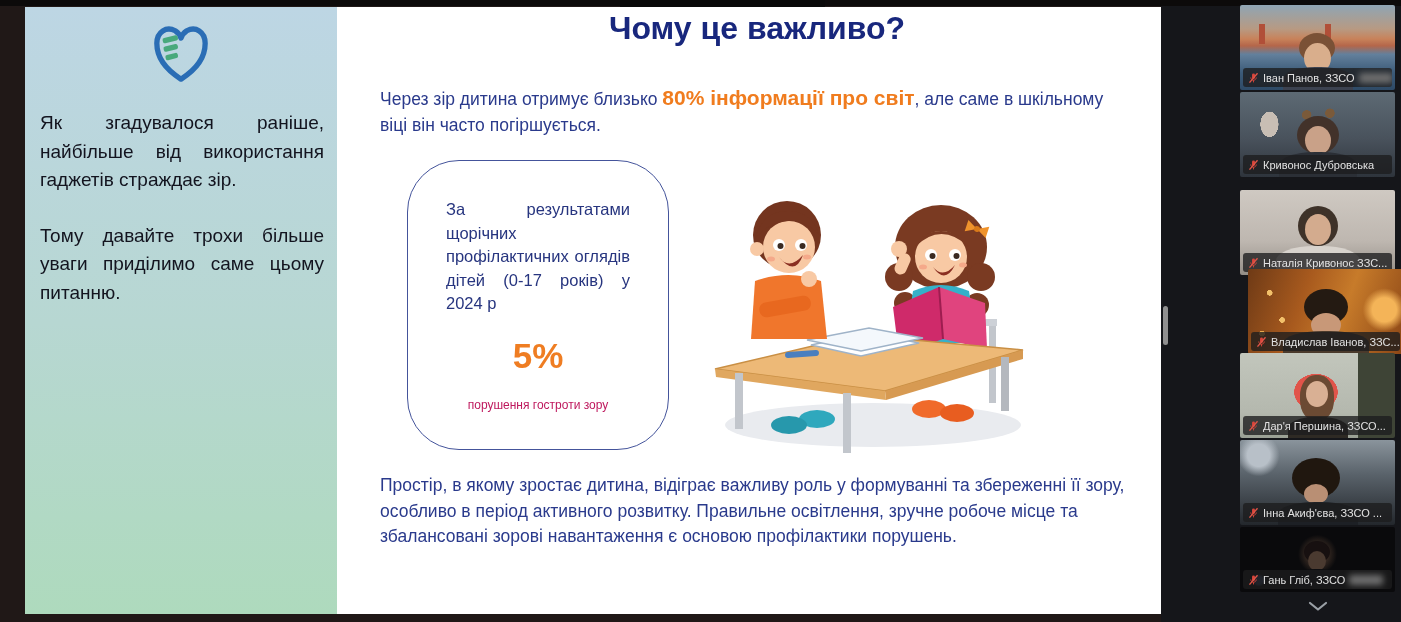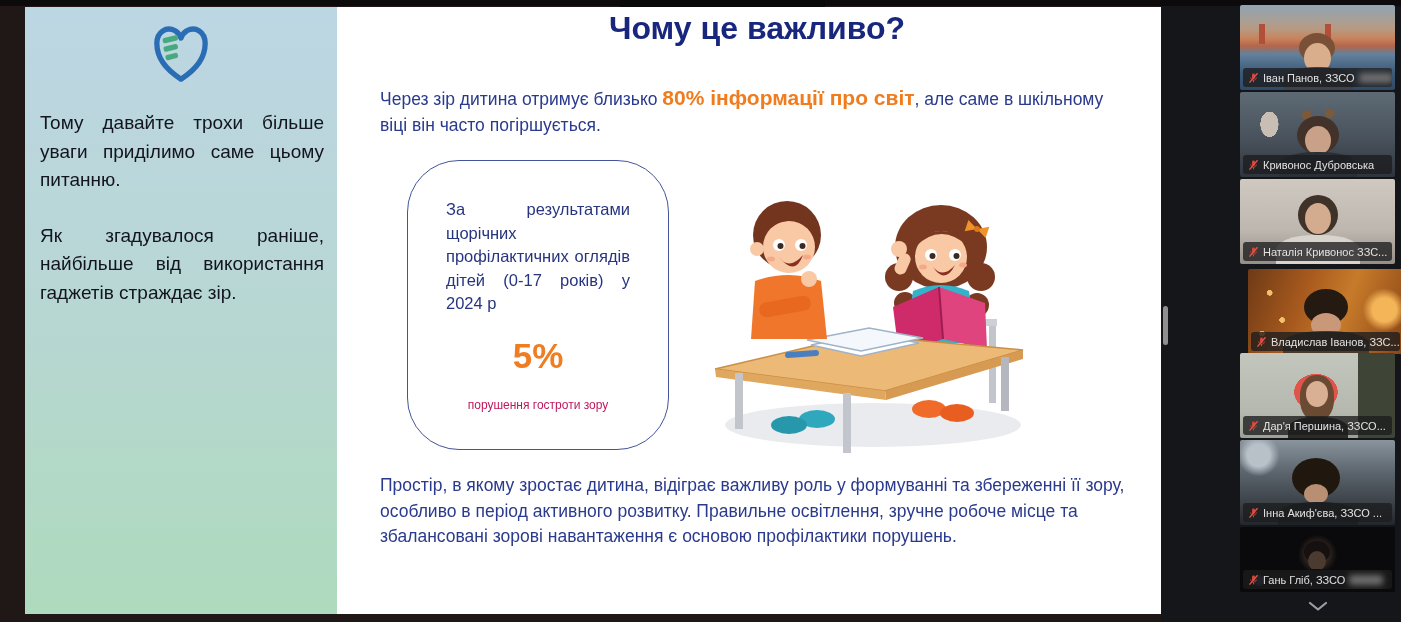--- a/index.html
+++ b/index.html
@@ -53,21 +53,21 @@
 
   .t2{top:92px;background:
       radial-gradient(circle 5px at 43% 27%,#7a5a3a 90%,transparent),
       radial-gradient(circle 5px at 58% 25%,#7a5a3a 90%,transparent),
       radial-gradient(ellipse 15px 21px at 19% 38%,#c8beb4 60%,transparent 61%),
       linear-gradient(180deg,#5d6a74 0%,#49525c 55%,#2e343c 100%);}
   .t2 .hair{width:42px;height:38px;left:57px;top:24px;background:#42322a;}
   .t2 .face{width:26px;height:29px;left:65px;top:34px;background:#c9a188;}
   .t2 .torso{width:78px;height:28px;left:39px;top:60px;background:#2b2f36;}
 
-  .t3{top:179px;background:linear-gradient(180deg,#cfc9c2 0%,#beb7b0 60%,#948e87 100%);}
+  .t3{top:190px;background:linear-gradient(180deg,#cfc9c2 0%,#beb7b0 60%,#948e87 100%);}
   .t3 .hair{width:40px;height:40px;left:58px;top:16px;background:#3e3229;}
   .t3 .face{width:26px;height:31px;left:65px;top:24px;background:#d3ab8e;}
   .t3 .torso{width:84px;height:32px;left:36px;top:56px;background:#d8d3cd;}
 
   .t4{top:269px;background:
       radial-gradient(circle 30px at 88% 48%,#f4b458 0 40%,transparent 72%),
       radial-gradient(circle 3px at 14% 28%,#f2c06a 90%,transparent),
       radial-gradient(circle 3px at 22% 60%,#f2c06a 90%,transparent),
       radial-gradient(circle 3px at 9% 76%,#e8a84e 90%,transparent),
       linear-gradient(110deg,#6e3a16 0%,#a85a1e 35%,#c77b2a 60%,#8a4516 100%); margin-left: 8px;}
@@ -114,22 +114,22 @@
         <svg class="logo-mark" viewBox="0 0 60 64">
           <path d="M30 58 C14 48 5 36 5 21 C5 9 15 3 24 8 C27 10 29 12.5 30 15.5 C31 12.5 33 10 36 8 C45 3 55 9 55 21 C55 36 46 48 30 58 Z" fill="none" stroke="#2a6db5" stroke-width="5.5" stroke-linejoin="round"></path>
           <g fill="#48a97c">
             <rect x="11" y="14" width="16" height="5.5" rx="2" transform="rotate(-14 19 17)"></rect>
             <rect x="12" y="23" width="15" height="5.5" rx="2" transform="rotate(-14 19 26)"></rect>
             <rect x="14" y="32" width="13" height="5.5" rx="2" transform="rotate(-14 20 35)"></rect>
           </g>
         </svg>
       </div>
       <div class="panel-text">
+        <p>Як згадувалося раніше, найбільше від використання гаджетів страждає зір.</p>
         <p>Тому давайте трохи більше уваги приділимо саме цьому питанню.</p>
-        <p>Як згадувалося раніше, найбільше від використання гаджетів страждає зір.</p>
       </div>
     </div>
 
     <div class="main">
       <div class="slide-title">Чому це важливо?</div>
 
       <div class="intro"><span>Через зір дитина отримує близько </span><span class="hl">80% інформації про світ</span><span>, але саме в шкільному віці він часто погіршується.</span></div>
 
       <div class="stat-box">
         <div class="stat-text">За результатами щорічних профілактичних оглядів дітей (0-17 років) у 2024 р</div>

